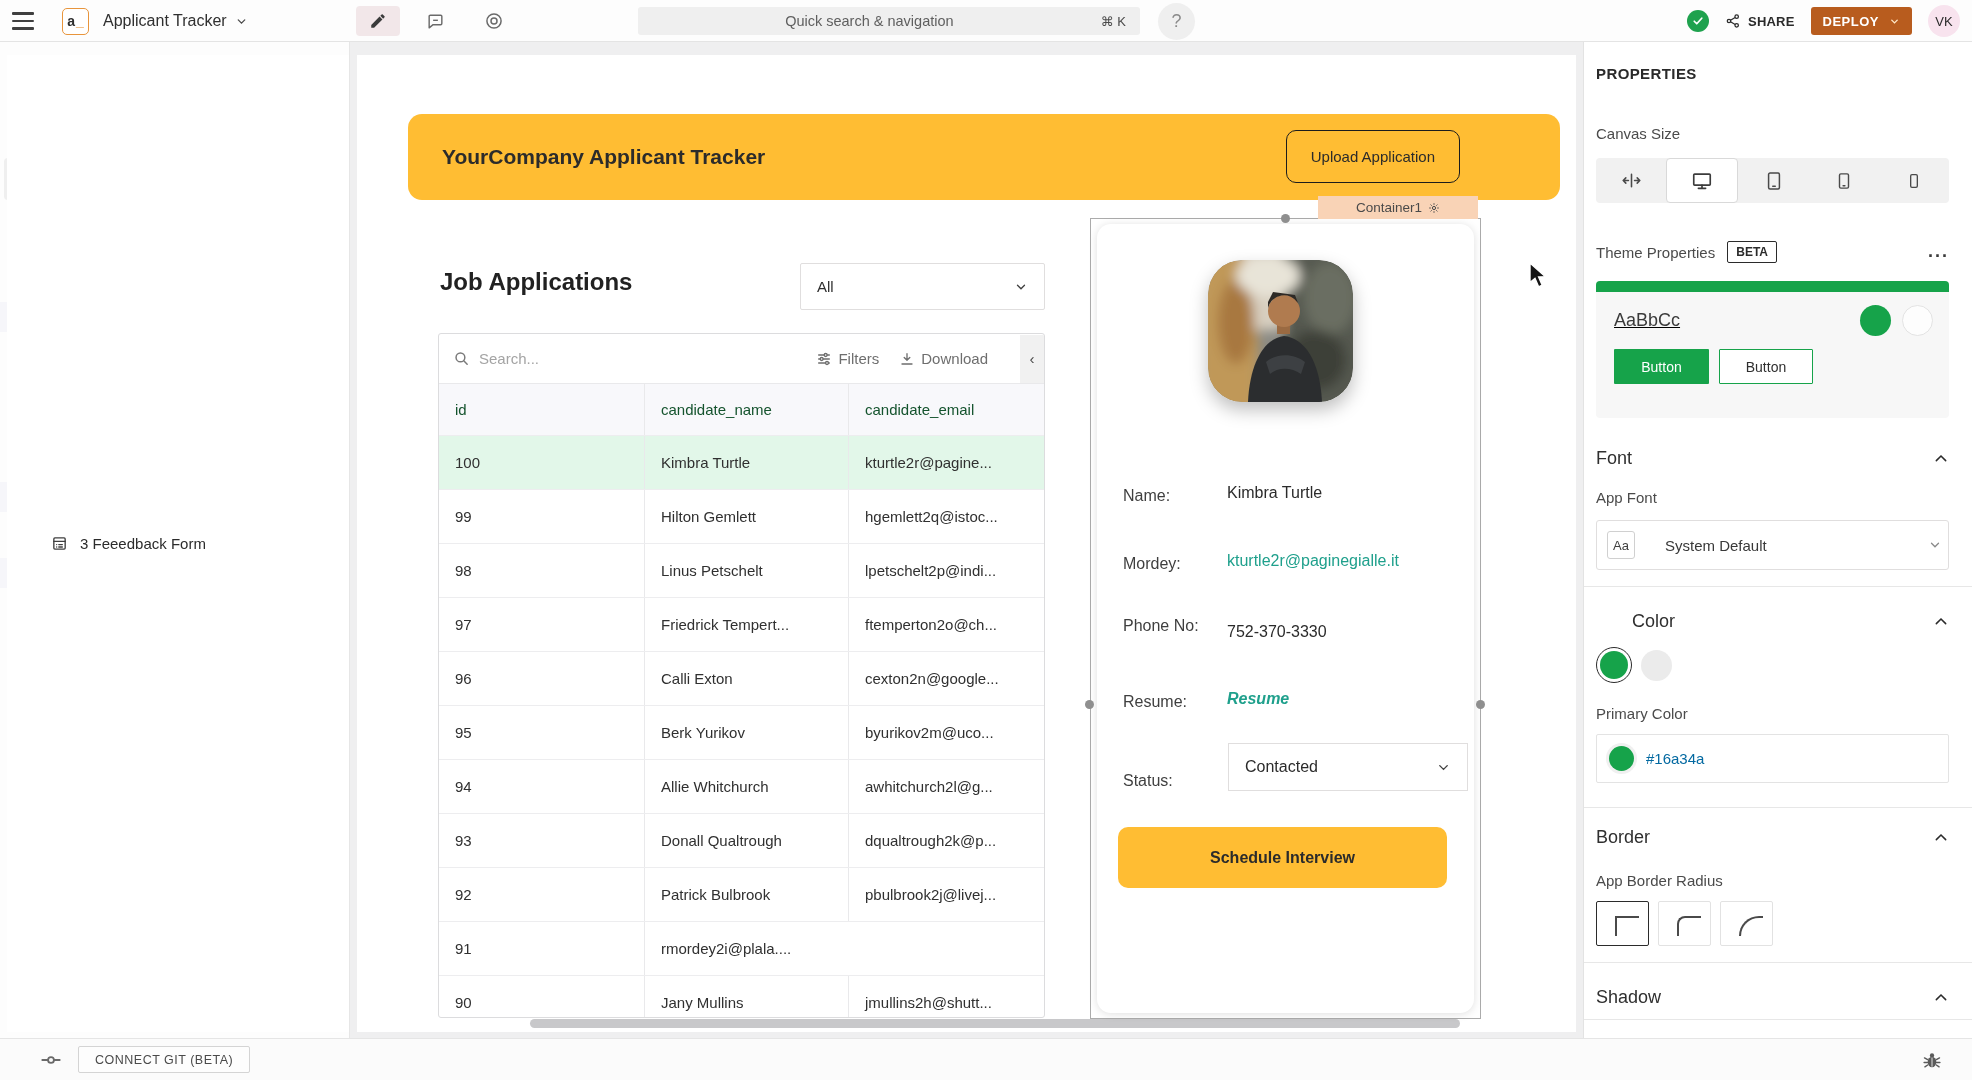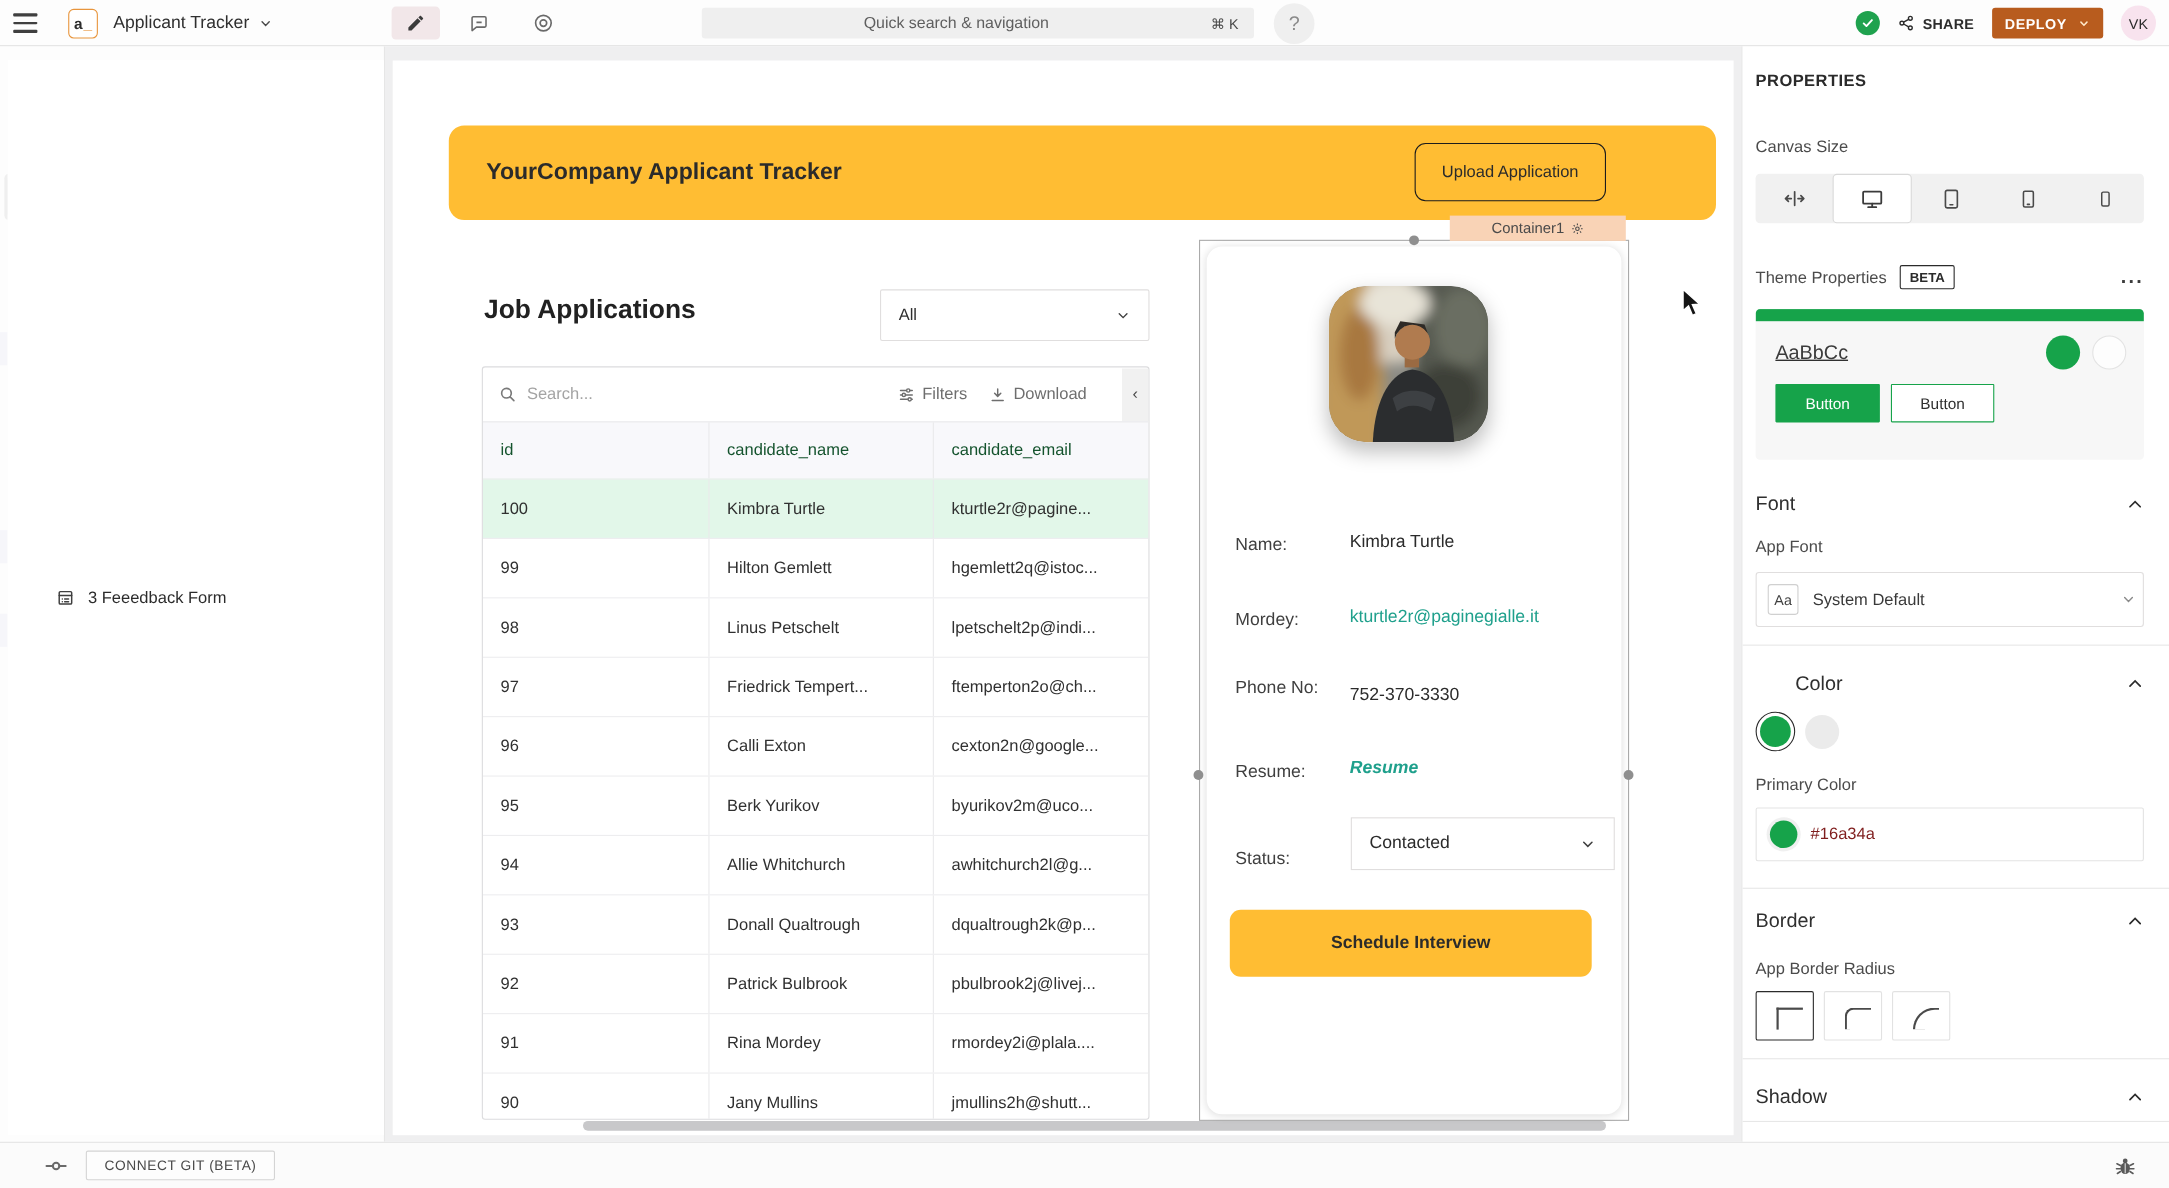--- a/index.html
+++ b/index.html
@@ -131,32 +131,32 @@
   .circ{border-radius:50%;}
   .circ-green{width:31px;height:31px;background:#16a34a;}
   .circ-white{width:31px;height:31px;background:#FDFDFD;border:1px solid #E3E3E3;}
   .theme-btns{margin-top:13px;display:flex;gap:10px;}
   .tbtn1{width:95px;height:35px;background:#16a34a;color:#fff;font-size:14px;display:flex;align-items:center;justify-content:center;border-radius:1px;}
   .tbtn2{width:94px;height:35px;background:#fff;color:#2f2f2f;font-size:14px;display:flex;align-items:center;justify-content:center;border:1px solid #16a34a;border-radius:1px;}
   .section-h{display:flex;align-items:center;font-size:18px;color:#2f2f2f;}
   .section-h .chev-up{margin-left:auto;}
   .font-h{margin-top:30px;}
   .appfont-label{margin-top:20px;}
-  .font-select{margin-top:14px;height:50px;border:1px solid #E0DEDE;border-radius:3px;display:flex;align-items:center;padding:0 6px 0 10px;gap:13px;}
+  .font-select{margin-top:14px;height:50px;border:1px solid #E0DEDE;border-radius:3px;display:flex;align-items:center;padding:0 6px 0 10px;gap:30px;}
   .aa-box{width:28px;height:28px;border:1px solid #D0D0D0;border-radius:3px;display:flex;align-items:center;justify-content:center;font-size:13px;color:#3f3f3f;}
   .font-val{font-size:15px;color:#393939;}
   .font-select .sel-chev{margin-left:auto;}
   .divider{height:1px;background:#E7E7E7;margin:16px -23px 0 -12px;}
   .color-h{margin-top:24px;margin-left:36px;}
   .swatches{margin-top:15px;display:flex;align-items:center;gap:9px;}
   .swatch-sel{width:36px;height:36px;border-radius:50%;border:1.6px solid #2b2b2b;display:flex;align-items:center;justify-content:center;}
   .swatch-sel .inner{width:28px;height:28px;border-radius:50%;background:#16a34a;}
   .swatch-gray{width:31px;height:31px;border-radius:50%;background:#EBEBEB;}
   .primary-label{margin-top:22px;}
-  .color-input{margin-top:12px;height:49px;border:1px solid #E3E3E3;border-radius:2px;display:flex;align-items:center;padding:0 12px;gap:12px;font-size:15px;color:#7f1d1d;}
+  .color-input{margin-top:12px;height:49px;border:1px solid #E3E3E3;border-radius:2px;display:flex;align-items:center;padding:0 12px;gap:12px;font-size:15px;color:#0369a1;}
   .color-dot{width:25px;height:25px;border-radius:50%;background:#16a34a;box-shadow:0 0 0 3px #F0F0F0;}
   .border-h{margin-top:19px;}
   .radius-label{margin-top:24px;}
   .radius-row{margin-top:12px;display:flex;gap:9px;}
   .radius-box{width:53px;height:45px;background:#fff;border:1px solid #E2E2E2;border-radius:2px;display:flex;align-items:flex-end;justify-content:flex-end;padding:9px;}
   .radius-box.selected{border:1.6px solid #2b2b2b;}
   .rg{width:24px;height:20px;border-top:2.2px solid #4a4a4a;border-left:2.2px solid #4a4a4a;}
   .rg0{border-top-left-radius:0;}
   .rg1{border-top-left-radius:8px;}
   .rg2{border-top-left-radius:20px;}
@@ -552,21 +552,20 @@
         </div>
 
         <div class="trow">
           <div class="tcell c-id">92</div>
           <div class="tcell c-name">Patrick Bulbrook</div>
           <div class="tcell c-email">pbulbrook2j@livej...</div>
         </div>
 
         <div class="trow">
           <div class="tcell c-id">91</div>
-          <div class="tcell c-name">Rina Mordey</div>
           <div class="tcell c-email">rmordey2i@plala....</div>
         </div>
 
         <div class="trow">
           <div class="tcell c-id">90</div>
           <div class="tcell c-name">Jany Mullins</div>
           <div class="tcell c-email">jmullins2h@shutt...</div>
         </div>
       </div>
   </div>

